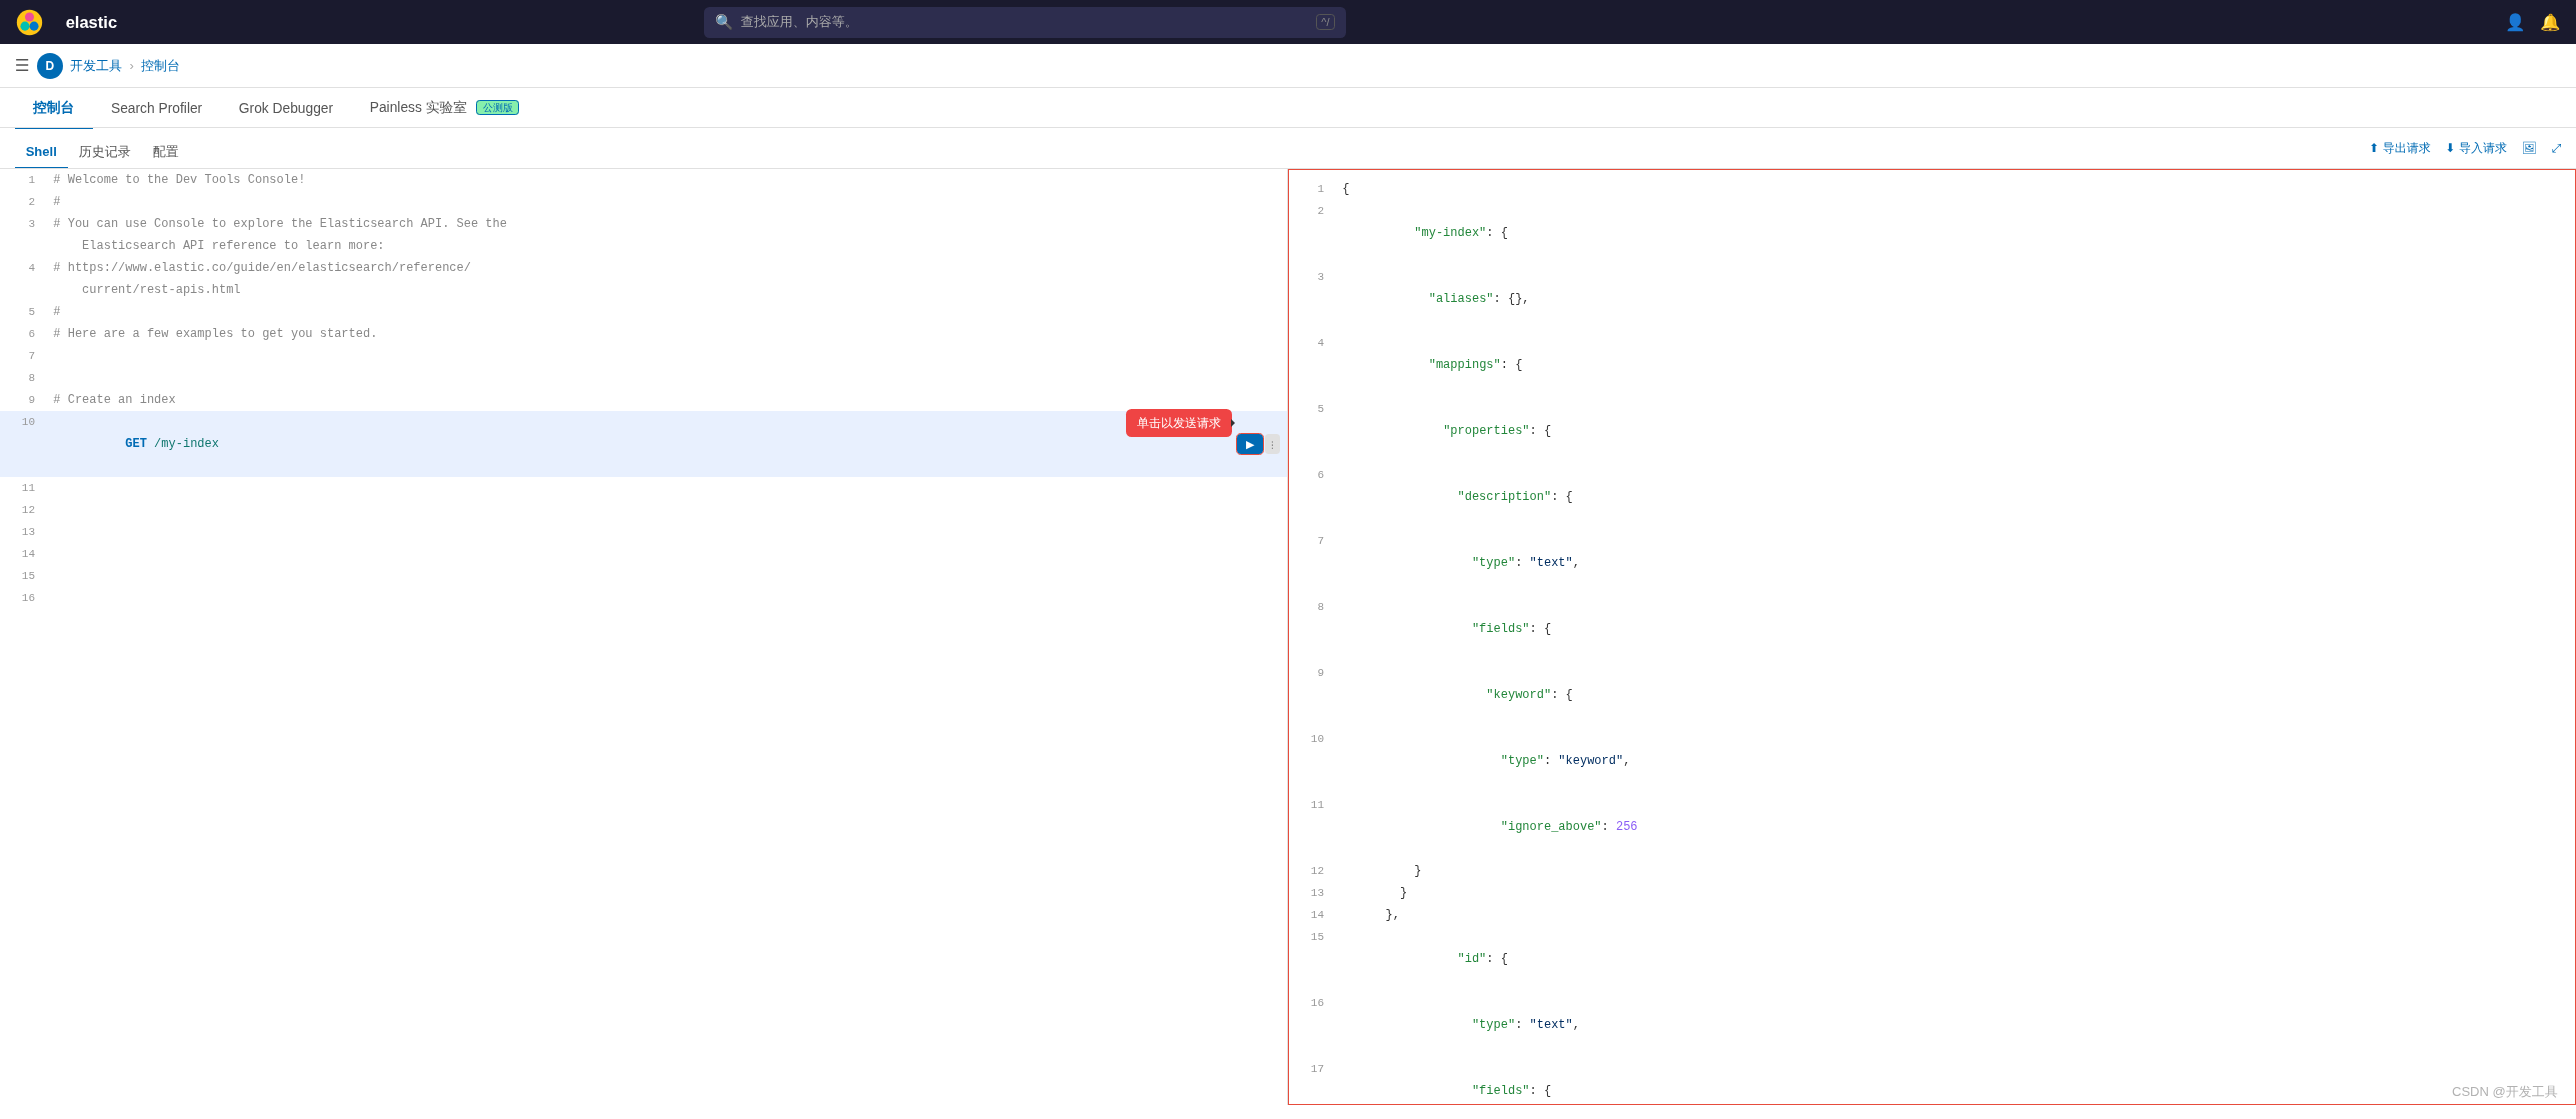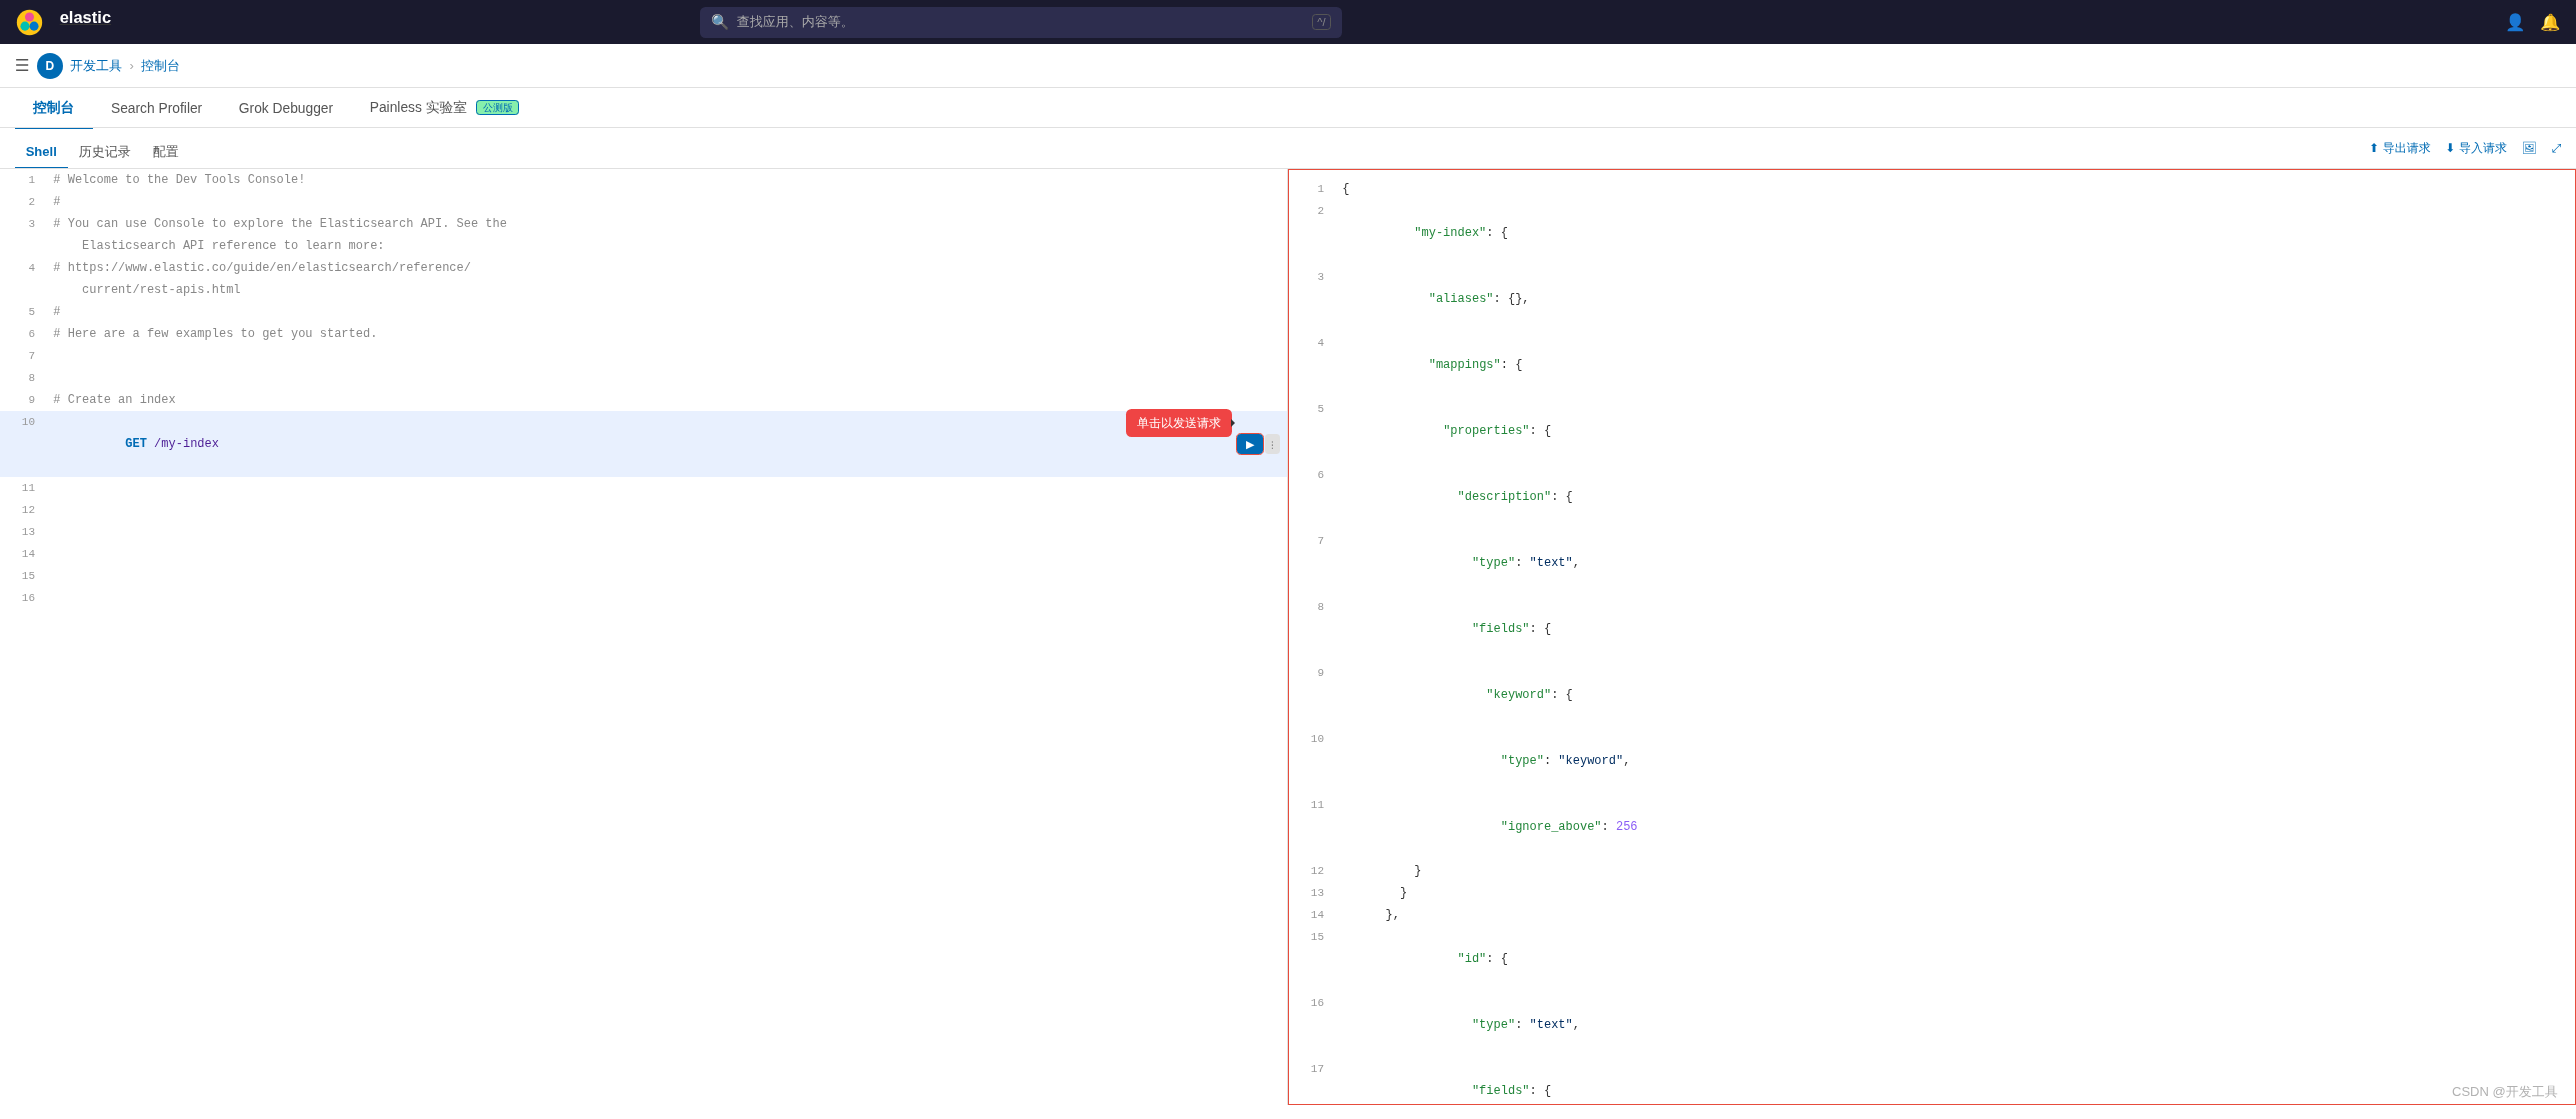--- a/index.html
+++ b/index.html
@@ -9,22 +9,22 @@
     .top-nav {
       background: #1a1a2e;
       height: 44px;
       display: flex;
       align-items: center;
       padding: 0 14.7px;
       gap: 14.7px;
     }
     .elastic-logo {
       display: flex;
-      gap: 16px;
-      text-decoration: underline;
+      align-items: center;
+      gap: 22px;
     }
     .elastic-logo-icon {
       width: 29px;
       height: 29px;
     }
     .elastic-logo-text {
       color: #fff;
       font-size: 16.5px;
       font-weight: 600;
     }
@@ -220,21 +220,21 @@
     }
     .line-content {
       flex: 1;
       padding: 0 7.3px;
       color: #444;
       line-height: 22px;
       white-space: pre;
     }
     .line-content.comment { color: #888; }
     .line-content .method { color: #006bb4; font-weight: bold; }
-    .line-content .path { color: #4c1d95; }
+    .line-content .path { color: #0f766e; }
     .line-actions {
       display: flex;
       align-items: center;
       gap: 1.8px;
       position: absolute;
       right: 7.3px;
       top: 50%;
       transform: translateY(-50%);
     }
     .play-button {

